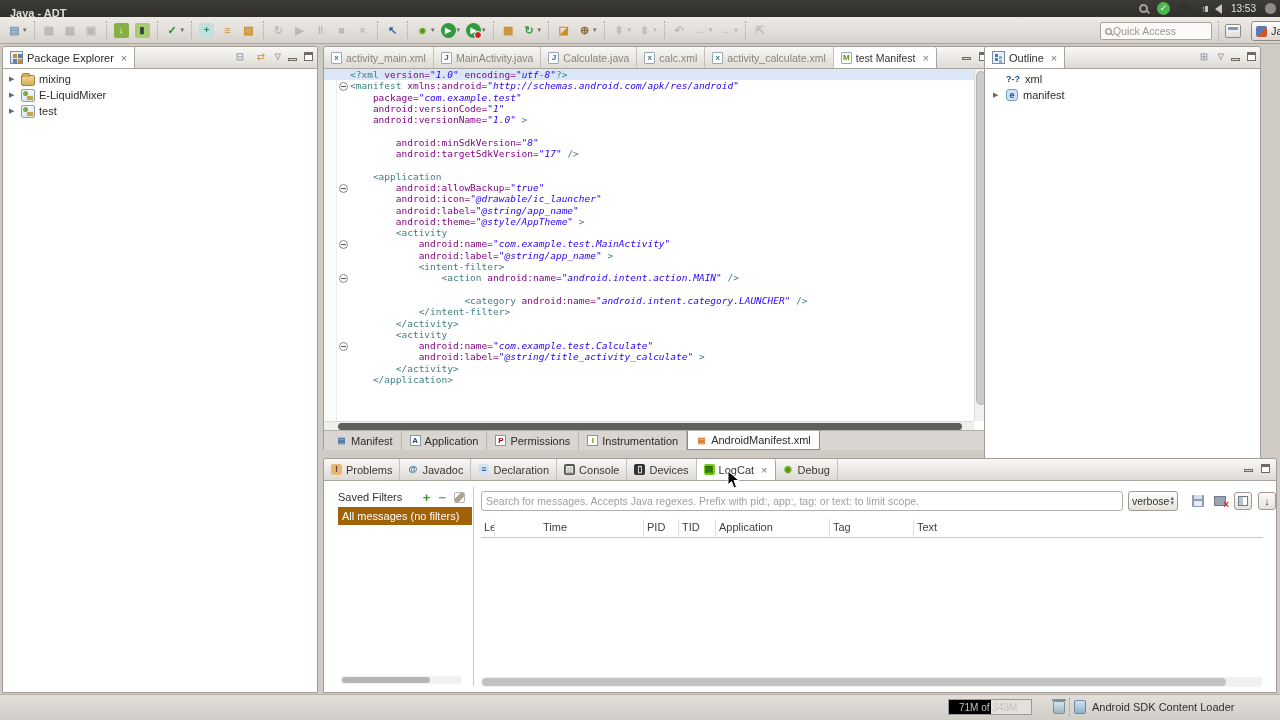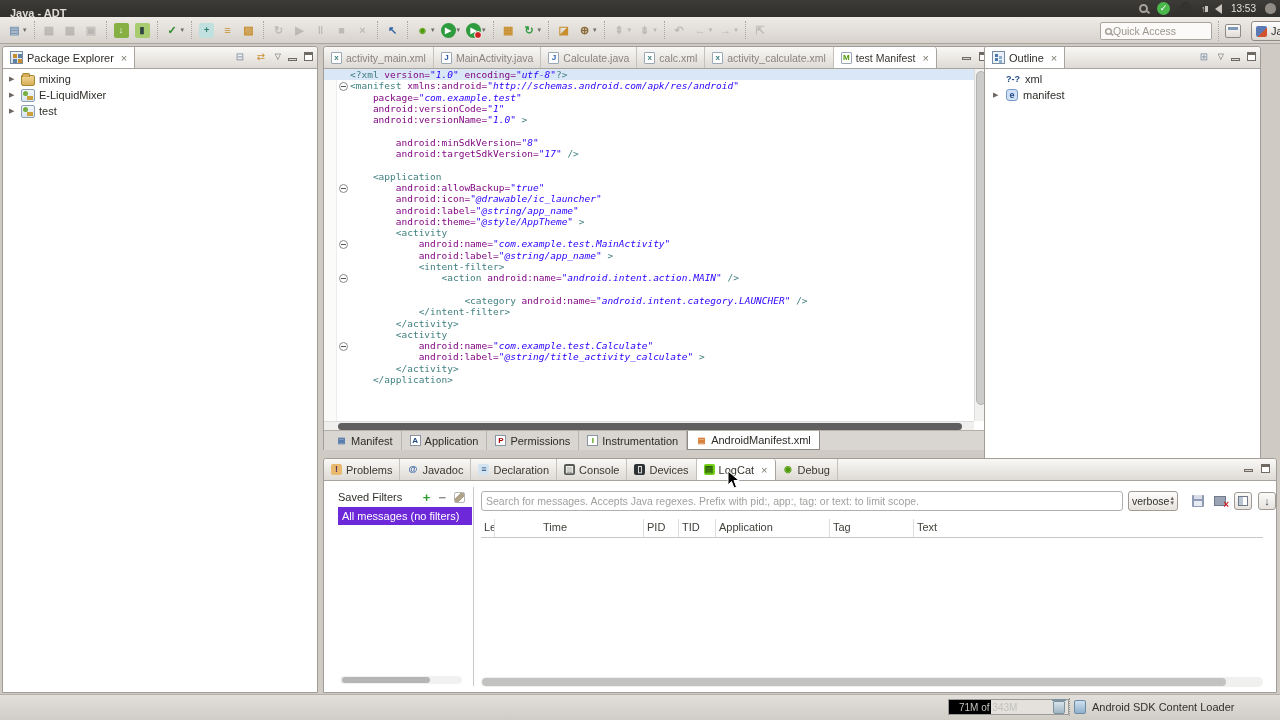--- a/index.html
+++ b/index.html
@@ -123,21 +123,21 @@
   .btab.act { background:#fff; border-right:1px solid #a8a39d; border-radius:3px 3px 0 0; }
   .btic { width:11px; height:11px; display:inline-flex; align-items:center; justify-content:center; font:bold 9px/11px "Liberation Sans",sans-serif; border-radius:2px; }
 
   .sf { position:absolute; left:14px; top:28px; width:136px; bottom:6px; border-right:1px solid #c9c9c9; }
   .sf-head { display:flex; align-items:center; height:20px; }
   .sf-title { color:#33302b; }
   .sf-btns { margin-left:auto; display:flex; gap:8px; padding-right:8px; align-items:center; }
   .sf-plus { color:#2e9b2e; font-weight:bold; font-size:13px; }
   .sf-minus { color:#8d8d8d; font-weight:bold; font-size:13px; }
   .sf-pencil { width:11px; height:11px; background:linear-gradient(135deg,transparent 30%,#b0a38a 30%,#b0a38a 70%,transparent 70%); border:1px solid #b5b5b5; border-radius:2px; }
-  .sf-sel { height:18px; line-height:18px; background:#6d28d9; color:#fff; padding-left:4px; margin-right:1px; }
+  .sf-sel { height:18px; line-height:18px; background:#a16207; color:#fff; padding-left:4px; margin-right:1px; }
   .sf-sb { position:absolute; left:2px; bottom:2px; width:122px; height:8px; background:#f1f1f1; border-radius:4px; }
   .sf-sb-thumb { position:absolute; left:2px; top:1px; width:88px; height:6px; background:#b5b5b5; border-radius:3px; }
 
   .lc-search { position:absolute; left:157px; top:32px; width:642px; height:20px; background:#fff; border:1px solid #b0b0ae; border-radius:3px; padding:0 4px; }
   .lc-search input { width:100%; height:100%; border:none; outline:none; font-size:10.5px; color:#555; font-family:"Liberation Sans",sans-serif; background:transparent; }
   .lc-search input::placeholder { color:#a0a09e; }
   .lc-level { position:absolute; left:804px; top:32px; width:50px; height:20px; border:1px solid #9f9a94; border-radius:3px; background:linear-gradient(#fdfdfd,#e6e2dd); display:flex; align-items:center; padding:0 3px; font-size:10.5px; color:#33302b; }
   .lc-level .spin { margin-left:auto; display:flex; flex-direction:column; font-size:6px; line-height:5px; color:#6f6a64; }
   .lc-acts { position:absolute; left:866px; top:33px; display:flex; gap:6px; align-items:center; }
   .lca { width:16px; height:16px; display:inline-flex; align-items:center; justify-content:center; position:relative; }
@@ -151,21 +151,21 @@
   .ic-down { font-weight:bold; color:#3e4a5a; font-size:11px; }
 
   .lc-table-head { position:absolute; left:157px; top:60px; right:13px; height:19px; border-bottom:1px solid #c8c8c6; display:flex; background:#fff; }
   .lc-col { height:100%; border-right:1px solid #dedede; padding:2px 0 0 3px; color:#44413c; overflow:hidden; white-space:nowrap; }
   .lc-sb { position:absolute; left:157px; right:13px; bottom:5px; height:10px; background:#f0f0ee; border-radius:5px; }
   .lc-sb-thumb { position:absolute; left:1px; top:1px; width:744px; height:8px; background:#c2c2c0; border-radius:4px; }
   .bm { position:absolute; right:6px; top:5px; display:flex; gap:8px; }
 
   
   .statusbar { position:absolute; left:0; top:694px; width:1280px; height:26px; background:linear-gradient(#e3dfda,#d0ccc6); border-top:1px solid #b5b0aa; }
-  .heap { position:absolute; left:948px; top:4px; width:121px; height:16px; border:1px solid #9a9a98; background:#e4e1dc; overflow:hidden; }
+  .heap { position:absolute; left:948px; top:4px; width:84px; height:16px; border:1px solid #9a9a98; background:#e4e1dc; overflow:hidden; }
   .heap-used { position:absolute; left:0; top:0; width:42px; height:100%; background:#000; }
   .heap-txt { position:absolute; left:10px; top:2px; font-size:10px; color:#c2c2c0; white-space:nowrap; }
   .trash { position:absolute; left:1053px; top:6px; width:12px; height:13px; background:linear-gradient(#d7e3ea,#9fb6c4); border:1px solid #7d929f; border-radius:1px 1px 2px 2px; }
   .trash::before { content:""; position:absolute; left:-2px; top:-3px; width:14px; height:2px; background:#7d929f; }
   .sb-sep { position:absolute; left:1069px; top:3px; height:18px; border-left:1px dotted #9a958f; }
   .jobicon { position:absolute; left:1074px; top:5px; width:12px; height:14px; background:linear-gradient(#cfe0ef,#8fb0cc); border:1px solid #6d8ba8; border-radius:2px; }
   .job-label { position:absolute; left:1092px; top:6px; color:#33302b; }
 
   
   .cursor { position:absolute; left:727px; top:470px; z-index:99; }

